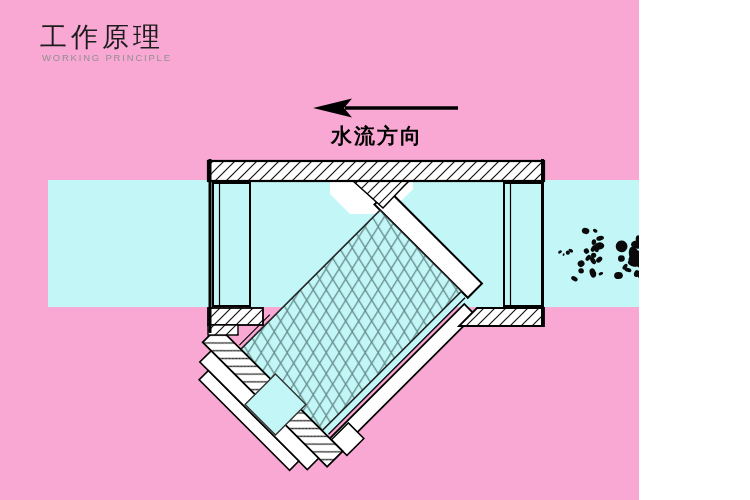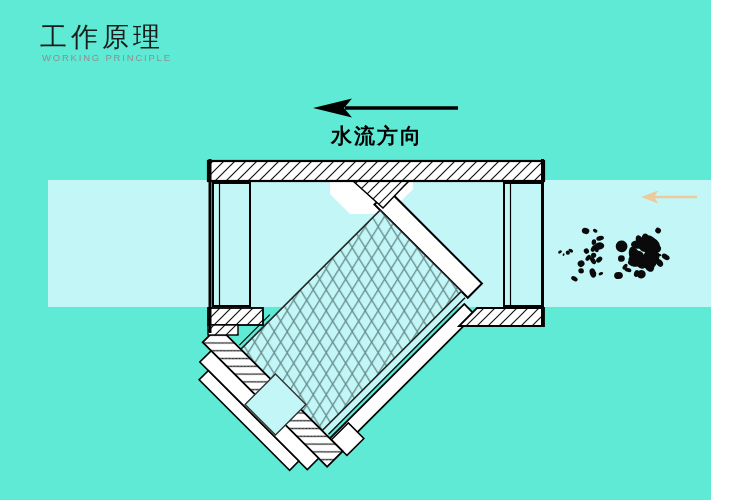--- a/index.html
+++ b/index.html
@@ -1,16 +1,16 @@
 <!DOCTYPE html>
 <html><head>
 <meta charset="utf-8">
 <style>
   html,body{margin:0;padding:0;background:#ffffff;}
-  .stage{position:relative;width:711px;height:500px;background:#5eead4;overflow:hidden;
+  .stage{position:relative;width:639px;height:500px;background:#f9a8d4;overflow:hidden;
          font-family:"Liberation Sans", sans-serif;}
   svg text{font-family:"Liberation Sans", sans-serif;}
   .title-cn{font-size:27px;letter-spacing:4px;font-weight:500;}
   .title-en{font-size:9.5px;letter-spacing:1.8px;font-weight:400;}
   .flow-label{font-size:21px;letter-spacing:2px;font-weight:600;}
 </style>
 </head>
 <body>
 
 <div class="stage">

